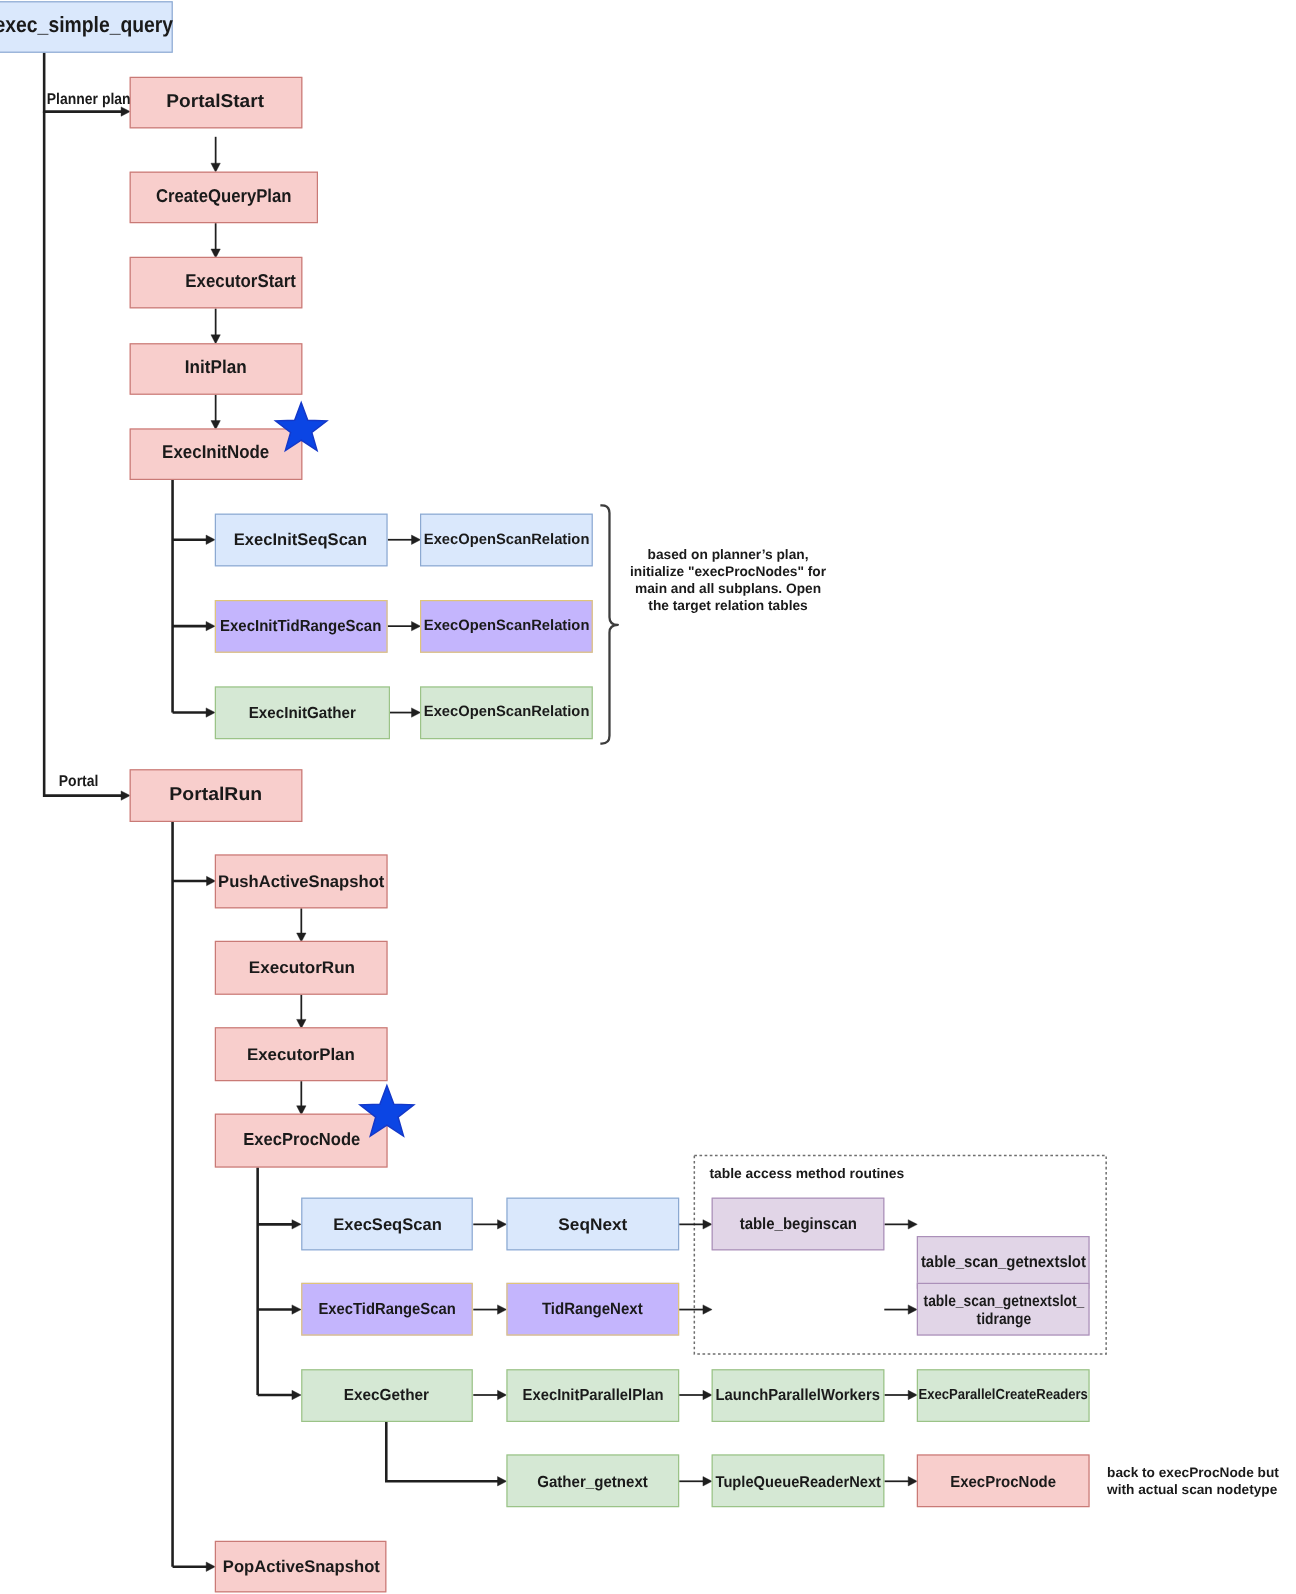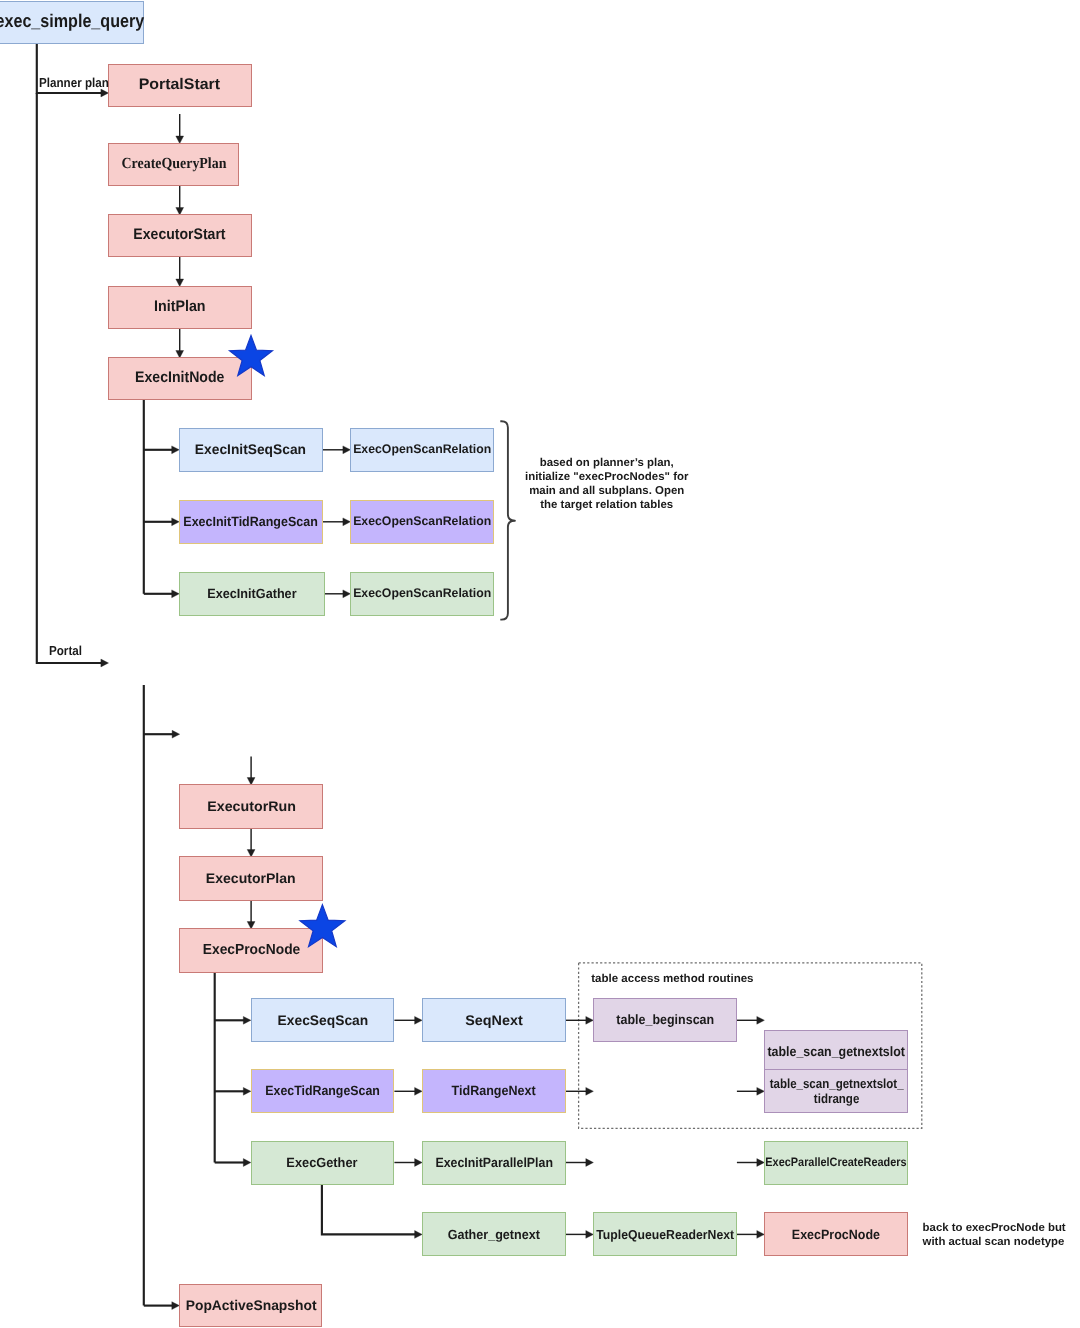--- a/index.html
+++ b/index.html
@@ -104,24 +104,24 @@
   <svg id="overlay">
       <polygon points="251.00,335.44 256.47,350.19 272.40,350.75 259.84,360.43 264.23,375.53 251.00,366.76 237.77,375.53 242.16,360.43 229.60,350.75 245.53,350.19" fill="#0b45e4" stroke="#1438c8" stroke-width="1.2" stroke-linejoin="miter"></polygon>
       <polygon points="322.40,904.65 328.16,920.09 344.84,920.72 331.72,930.88 336.27,946.71 322.40,937.55 308.53,946.71 313.08,930.88 299.96,920.72 316.64,920.09" fill="#0b45e4" stroke="#1438c8" stroke-width="1.2" stroke-linejoin="miter"></polygon>
     </svg>
 <div class="node blue" style="left: -3.5px; top: 0.5px; width: 147.5px; height: 43px; font-size: 18.4px;">
       <span style="white-space: pre-line; display: inline-block; position: relative; top: -0.9px; transform: scaleX(0.8762);">exec_simple_query</span>
     </div>
     <div class="node pink" style="left: 108px; top: 64px; width: 143.5px; height: 43px; font-size: 15.4px;">
       <span style="white-space: pre-line; display: inline-block; transform: scaleX(1.0345);">PortalStart</span>
     </div>
-    <div class="node pink" style="left: 108px; top: 142.5px; width: 131px; height: 43px; font-size: 15.4px; font-family: Liberation Serif, serif;">
+    <div class="node pink" style="left: 108px; top: 142.5px; width: 157px; height: 43px; font-size: 15.4px;">
       <span style="white-space: pre-line; display: inline-block; transform: scaleX(0.9039);">CreateQueryPlan</span>
     </div>
-    <div class="node pink" style="left: 108px; top: 214px; width: 143.5px; height: 43px; font-size: 15.4px;">
+    <div class="node pink" style="left: 108px; top: 214px; width: 143.5px; height: 43px; font-size: 15.4px; justify-content: flex-end;">
       <span style="white-space: pre-line; display: inline-block; transform: scaleX(0.9134);">ExecutorStart</span>
     </div>
     <div class="node pink" style="left: 108px; top: 285.5px; width: 143.5px; height: 43px; font-size: 15.4px;">
       <span style="white-space: pre-line; display: inline-block; transform: scaleX(0.9264);">InitPlan</span>
     </div>
     <div class="node pink" style="left: 108px; top: 357px; width: 143.5px; height: 43px; font-size: 15.4px;">
       <span style="white-space: pre-line; display: inline-block; transform: scaleX(0.9159);">ExecInitNode</span>
     </div>
     <div class="node blue" style="left: 178.7px; top: 427.5px; width: 144.3px; height: 44.5px; font-size: 14px;">
       <span style="white-space: pre-line; display: inline-block; transform: scaleX(0.9847);">ExecInitSeqScan</span>
@@ -133,20 +133,26 @@
       <span style="white-space: pre-line; display: inline-block; transform: scaleX(0.9397);">ExecInitTidRangeScan</span>
     </div>
     <div class="node yellow" style="left: 350.3px; top: 499.5px; width: 143.4px; height: 44.5px; font-size: 12.5px;">
       <span style="white-space: pre-line; display: inline-block; transform: scaleX(0.9834);">ExecOpenScanRelation</span>
     </div>
     <div class="node green" style="left: 178.7px; top: 571.5px; width: 146px; height: 44.5px; font-size: 13.3px;">
       <span style="white-space: pre-line; display: inline-block; transform: scaleX(0.9514);">ExecInitGather</span>
     </div>
     <div class="node green" style="left: 350.3px; top: 571.5px; width: 143.4px; height: 44.5px; font-size: 12.5px;">
       <span style="white-space: pre-line; display: inline-block; transform: scaleX(0.9834);">ExecOpenScanRelation</span>
+    </div>
+    <div class="node pink" style="left: 108px; top: 641px; width: 143.5px; height: 44px; font-size: 15.4px;">
+      <span style="white-space: pre-line; display: inline-block; transform: scaleX(1.051);">PortalRun</span>
+    </div>
+    <div class="node pink" style="left: 179.2px; top: 712px; width: 143.8px; height: 44.5px; font-size: 14px;">
+      <span style="white-space: pre-line; display: inline-block; transform: scaleX(0.9891);">PushActiveSnapshot</span>
     </div>
     <div class="node pink" style="left: 179.2px; top: 784px; width: 143.8px; height: 44.5px; font-size: 14px;">
       <span style="white-space: pre-line; display: inline-block; transform: scaleX(1.0158);">ExecutorRun</span>
     </div>
     <div class="node pink" style="left: 179.2px; top: 856px; width: 143.8px; height: 44.5px; font-size: 14px;">
       <span style="white-space: pre-line; display: inline-block; transform: scaleX(1.0046);">ExecutorPlan</span>
     </div>
     <div class="node pink" style="left: 179.2px; top: 928px; width: 143.8px; height: 44.5px; font-size: 14.6px;">
       <span style="white-space: pre-line; display: inline-block; transform: scaleX(0.9465);">ExecProcNode</span>
     </div>
@@ -170,20 +176,23 @@
     </div>
     <div class="node purple" style="left: 764.4px; top: 1069.3px; width: 143.5px; height: 44px; font-size: 13.2px;">
       <span style="white-space: pre-line; display: inline-block; transform: scaleX(0.8741);">table_scan_getnextslot_
 tidrange</span>
     </div>
     <div class="node green" style="left: 250.5px; top: 1140.5px; width: 143.5px; height: 44px; font-size: 13.3px;">
       <span style="white-space: pre-line; display: inline-block; transform: scaleX(0.9632);">ExecGether</span>
     </div>
     <div class="node green" style="left: 422.2px; top: 1140.5px; width: 143.5px; height: 44px; font-size: 13.3px;">
       <span style="white-space: pre-line; display: inline-block; transform: scaleX(0.9297);">ExecInitParallelPlan</span>
+    </div>
+    <div class="node green" style="left: 593.4px; top: 1140.5px; width: 143.5px; height: 44px; font-size: 13.3px;">
+      <span style="white-space: pre-line; display: inline-block; transform: scaleX(0.9291);">LaunchParallelWorkers</span>
     </div>
     <div class="node green" style="left: 764.4px; top: 1140.5px; width: 143.5px; height: 44px; font-size: 12.2px;">
       <span style="white-space: pre-line; display: inline-block; transform: scaleX(0.8944);">ExecParallelCreateReaders</span>
     </div>
     <div class="node green" style="left: 422.2px; top: 1212.4px; width: 143.5px; height: 44px; font-size: 13.3px;">
       <span style="white-space: pre-line; display: inline-block; transform: scaleX(0.9452);">Gather_getnext</span>
     </div>
     <div class="node green" style="left: 593.4px; top: 1212.4px; width: 143.5px; height: 44px; font-size: 13px;">
       <span style="white-space: pre-line; display: inline-block; transform: scaleX(0.9418);">TupleQueueReaderNext</span>
     </div>

